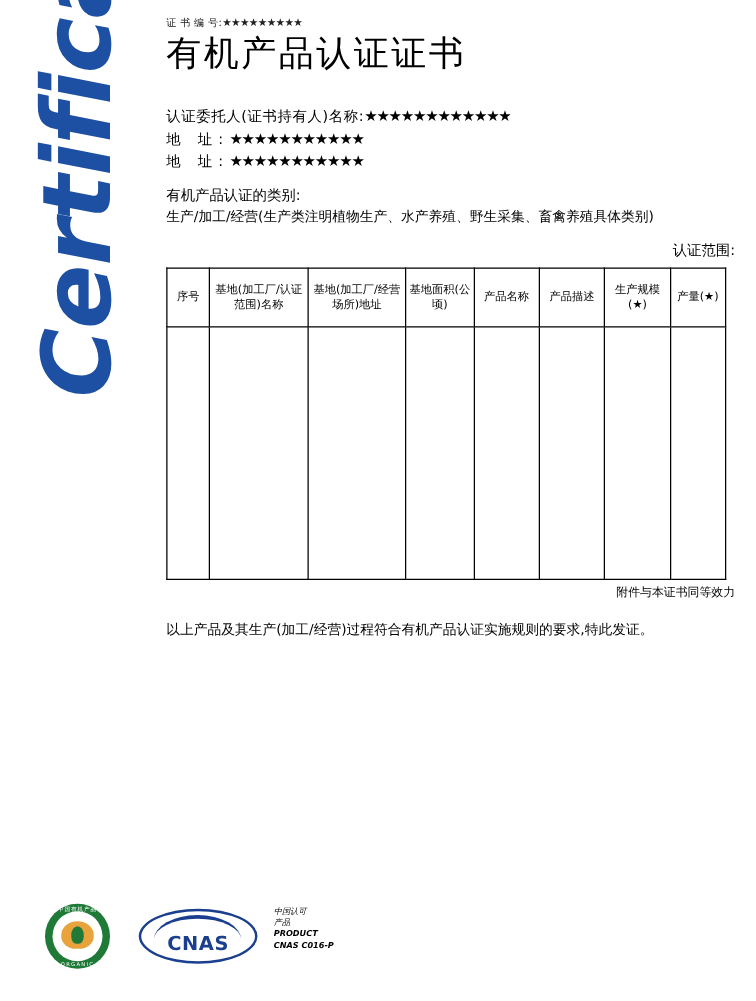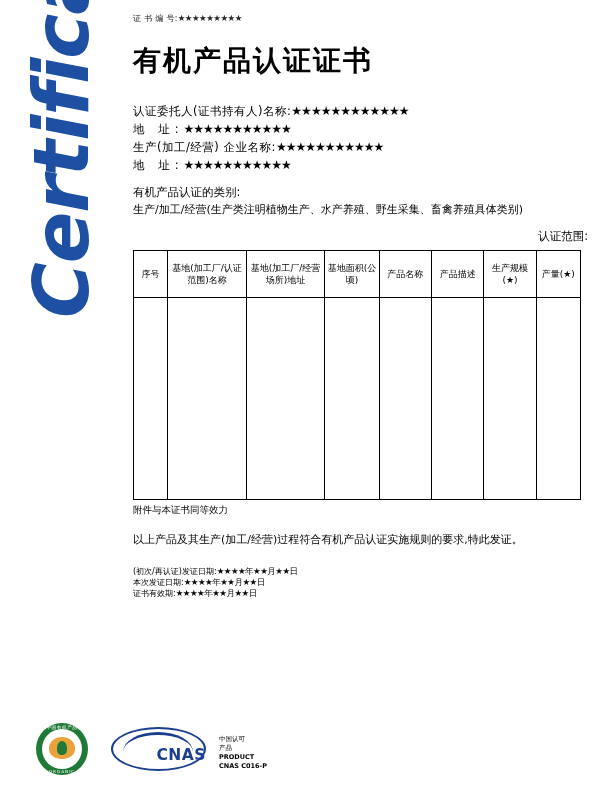--- a/index.html
+++ b/index.html
@@ -55,23 +55,22 @@
     margin-top: 13px;
     letter-spacing: 0.3px;
   }
   .cert-no .stars {
     letter-spacing: -0.5px;
     font-size: 8.5px;
   }
 
   .title {
     font-size: 28px;
-    font-weight: bold;
+    font-weight: normal;
     letter-spacing: 2px;
-    margin-top: 18px;
     color: #000;
   }
 
   .fields {
     margin-top: 22px;
     font-size: 11.5px;
     line-height: 18px;
     color: #000;
   }
   .field-row {
@@ -126,20 +125,21 @@
     color: #000;
   }
   table.cert-table thead th {
     height: 40px;
   }
   table.cert-table tbody td {
     height: 195px;
   }
 
   .table-note {
+    text-align: right;
     font-size: 9.5px;
     margin-top: 4px;
     color: #000;
   }
 
   .statement {
     margin-top: 14px;
     font-size: 11px;
     line-height: 17px;
     color: #000;
@@ -245,34 +245,35 @@
     width: 70px;
     height: 17px;
     border-top: 3px solid #1b3f8f;
     border-radius: 50% / 100% 100% 0 0;
   }
   .cnas-logo .cnas-text {
     position: absolute;
     left: 0;
     top: 19px;
     width: 95px;
-    text-align: right;
+    text-align: center;
     color: #1b3f8f;
     font-size: 15.5px;
     font-weight: bold;
     letter-spacing: 0.5px;
   }
   .cnas-right {
     position: absolute;
     left: 183px;
-    top: 14px;
+    top: 4px;
     color: #000;
     font-size: 6.5px;
     line-height: 9px;
     font-weight: bold;
+    font-style: italic;
   }
   .cnas-right .cn-line {
     font-weight: normal;
     font-size: 6.5px;
   }
 </style>
 </head>
 <body>
 
 <div class="page">
@@ -286,23 +287,20 @@
     </div>
 
     <div class="title">有机产品认证证书</div>
 
     <div class="fields">
       <div class="field-row">
         <span class="field-label">认证委托人(证书持有人)名称:</span><span class="stars">★★★★★★★★★★★★</span>
       </div>
       <div class="field-row">
         <span class="field-label spaced-label">地  址:</span><span class="stars">★★★★★★★★★★★</span>
-      </div>
-      <div class="field-row">
-        <span class="field-label">生产(加工/经营) 企业名称:</span><span class="stars">★★★★★★★★★★★</span>
       </div>
       <div class="field-row">
         <span class="field-label spaced-label">地  址:</span><span class="stars">★★★★★★★★★★★</span>
       </div>
     </div>
 
     <div class="block2">
       <div>有机产品认证的类别:</div>
       <div class="small-paren">生产/加工/经营(生产类注明植物生产、水产养殖、野生采集、畜禽养殖具体类别)</div>
       <div class="scope-label">认证范围:</div>
@@ -342,31 +340,20 @@
           <td></td>
           <td></td>
         </tr>
       </tbody>
     </table>
 
     <div class="table-note">附件与本证书同等效力</div>
 
     <div class="statement">以上产品及其生产(加工/经营)过程符合有机产品认证实施规则的要求,特此发证。</div>
 
-    <div class="dates">
-      <div class="d-row">
-        <span>(初次/再认证)发证日期:</span><span class="stars">★★★★年★★月★★日</span>
-      </div>
-      <div class="d-row">
-        <span>本次发证日期:</span><span class="stars">★★★★年★★月★★日</span>
-      </div>
-      <div class="d-row">
-        <span>证书有效期:</span><span class="stars">★★★★年★★月★★日</span>
-      </div>
-    </div>
 
   </div>
 
   <div class="footer">
 
     <div class="organic-logo">
       <div class="ring"></div>
       <div class="inner"></div>
       <div class="leaf"></div>
       <div class="top-text">中国有机产品</div>

